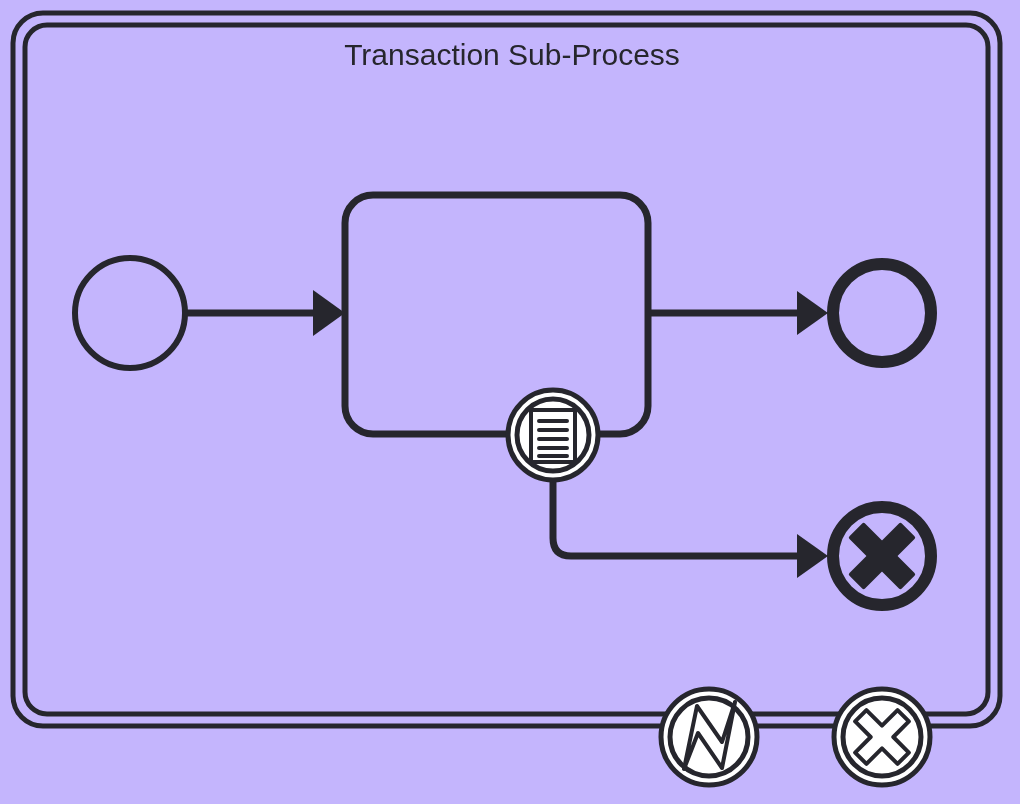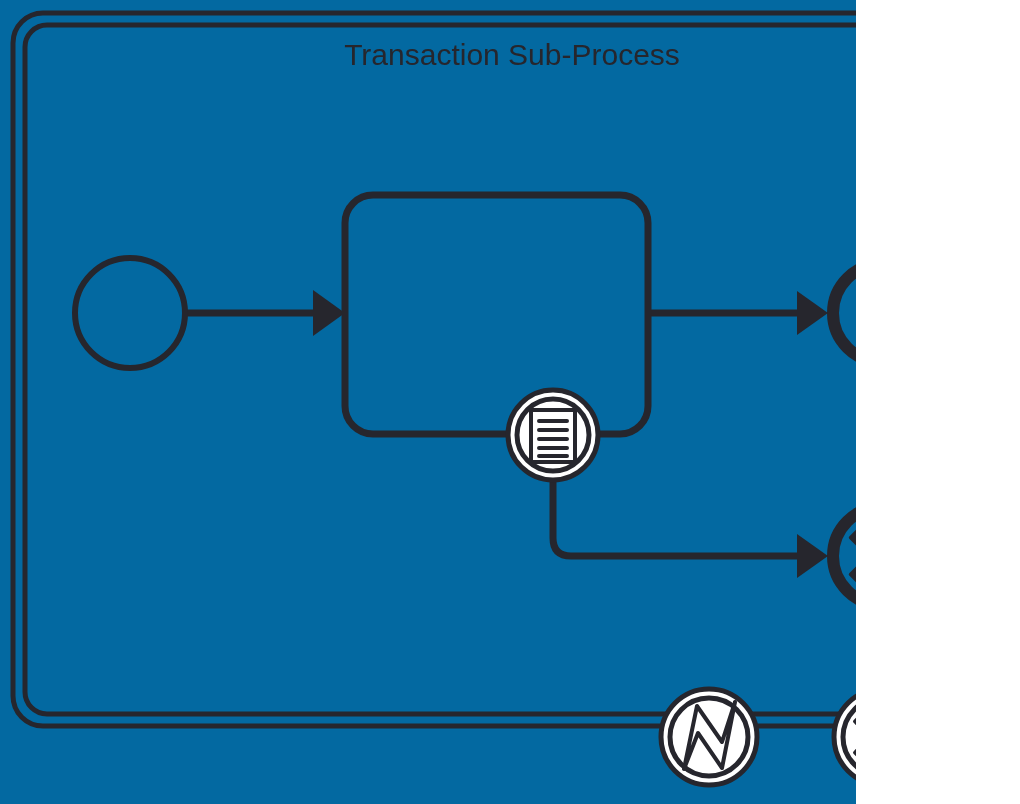--- a/index.html
+++ b/index.html
@@ -6,23 +6,23 @@
   html, body {
     margin: 0;
     padding: 0;
     background: #ffffff;
   }
   body {
     font-family: "Liberation Sans", sans-serif;
   }
   #canvas-wrap {
     position: relative;
-    width: 856px;
+    width: 1020px;
     height: 804px;
-    background: #0369a1;
+    background: #c4b5fd;
     overflow: hidden;
   }
   svg#bpmn-canvas {
     display: block;
     width: 1020px;
     height: 804px;
   }
   .stroke-dark   { stroke: #26262d; fill: none; }
   .fill-dark     { fill: #26262d; stroke: none; }
   .fill-white    { fill: #ffffff; stroke: none; }

